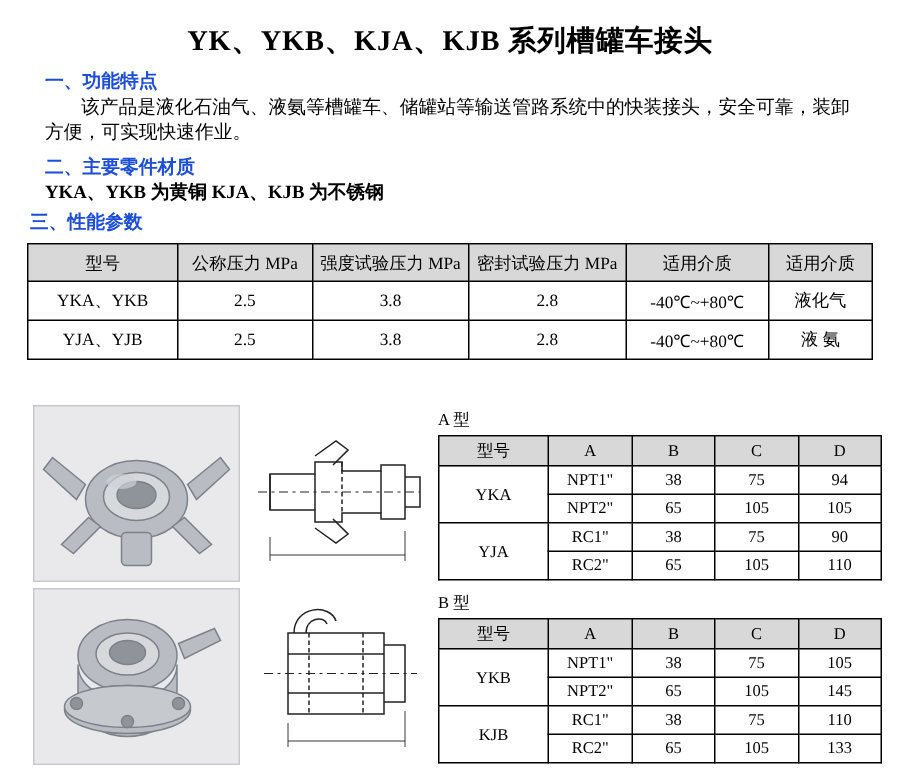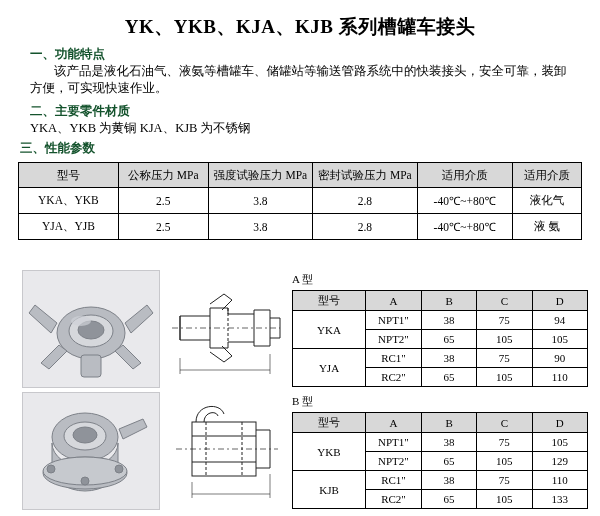--- a/index.html
+++ b/index.html
@@ -17,21 +17,21 @@
     text-align:center;
     font-size:19px;
     font-weight:bold;
     letter-spacing:0.5px;
     margin:0;
     padding-top:14px;
     font-family:"Liberation Serif", serif;
   }
 
   .section-head{
-    color:#14532d;
+    color:#1d4ed8;
     font-weight:bold;
     font-size:12.5px;
     margin:0;
   }
   .body-text{
     font-size:12.5px;
     line-height:17px;
     margin:0;
     text-indent:0;
   }
@@ -111,21 +111,21 @@
     <p class="section-head">一、功能特点</p>
   </div>
   <div class="blk" style="left:30px;top:63px;width:545px;">
     <p class="body-text" style="text-indent:24px;">该产品是液化石油气、液氨等槽罐车、储罐站等输送管路系统中的快装接头，安全可靠，装卸</p>
     <p class="body-text">方便，可实现快速作业。</p>
   </div>
 
   <div class="blk" style="left:30px;top:103px;">
     <p class="section-head">二、主要零件材质</p>
   </div>
-  <div class="blk" style="left:30px;top:120px;">
+  <div class="blk" style="left:30px;top:120px;font-weight:bold;">
     <p class="body-text">YKA、YKB 为黄铜      KJA、KJB 为不锈钢</p>
   </div>
 
   <div class="blk" style="left:20px;top:140px;">
     <p class="section-head">三、性能参数</p>
   </div>
 
   <table class="spec">
     <thead>
       <tr>
@@ -298,21 +298,21 @@
       <td rowspan="2">YKB</td>
       <td>NPT1"</td>
       <td>38</td>
       <td>75</td>
       <td>105</td>
     </tr>
     <tr>
       <td>NPT2"</td>
       <td>65</td>
       <td>105</td>
-      <td>129</td>
+      <td>145</td>
     </tr>
     <tr>
       <td rowspan="2">KJB</td>
       <td>RC1"</td>
       <td>38</td>
       <td>75</td>
       <td>110</td>
     </tr>
     <tr>
       <td>RC2"</td>

